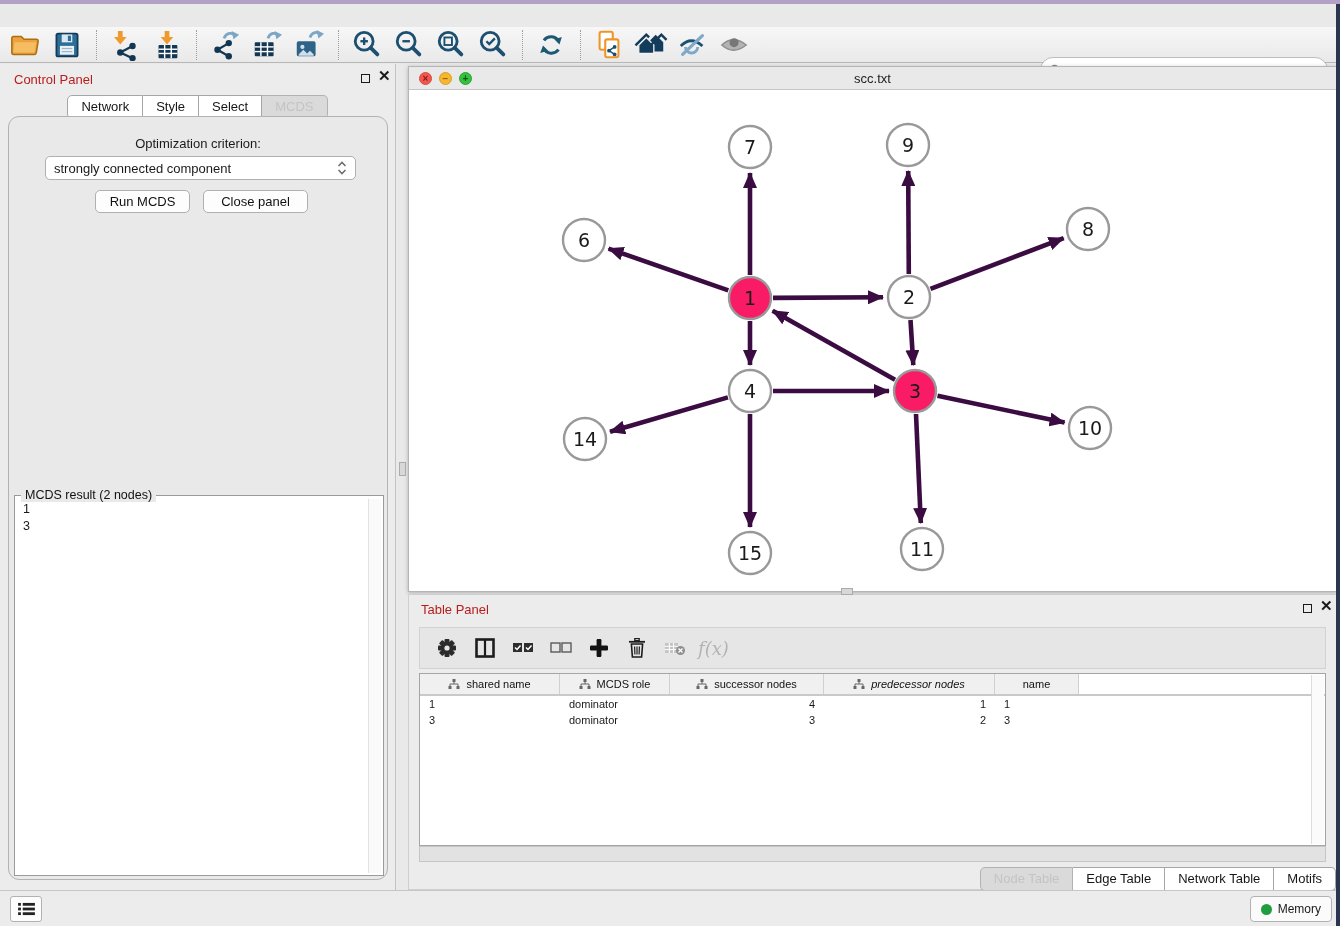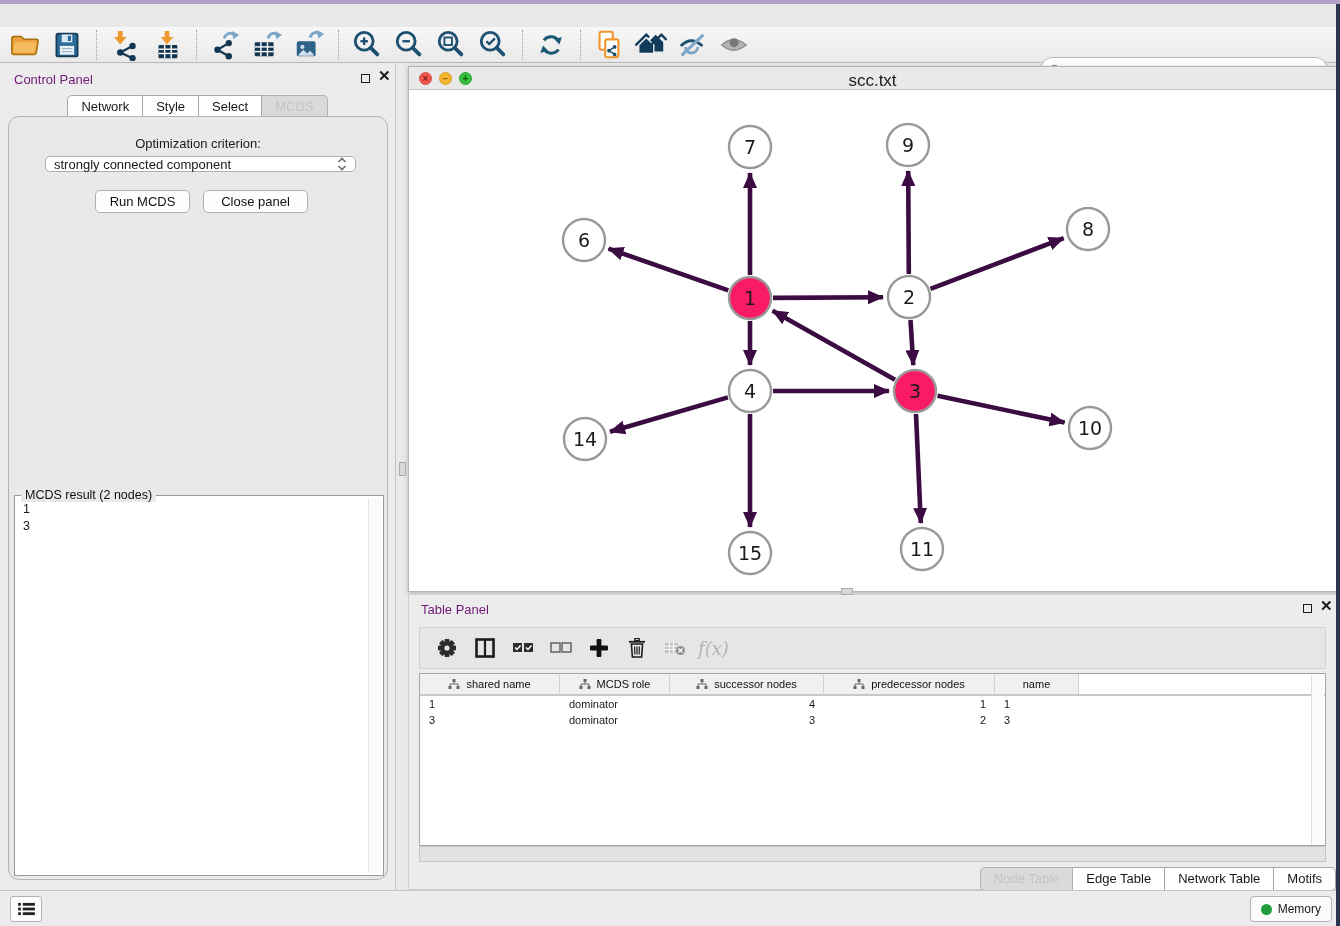--- a/index.html
+++ b/index.html
@@ -13,47 +13,47 @@
   .tl-dot{position:absolute;top:9px;width:12px;height:12px;border-radius:50%;background:#cfcfcf;border:1px solid #b9b9b9;box-sizing:border-box;}
   #win-title{position:absolute;left:0;right:0;top:6px;text-align:center;font-size:13px;color:#9b9b9b;}
   #toolbar{left:0;top:27px;width:1340px;height:36px;background:linear-gradient(#f7f7f7,#e9e9e9);
            border-bottom:1px solid #b7b7b7;display:flex;align-items:center;padding-left:8px;box-sizing:border-box;}
   .tbi{width:34px;height:34px;display:flex;align-items:center;justify-content:center;margin-right:8px;flex:0 0 auto;}
   .tbsep{width:1px;height:30px;border-left:1px dotted #9e9e9e;margin:0 10px 0 4px;flex:0 0 auto;}
   #search-box{position:absolute;right:12px;top:30px;width:288px;height:26px;background:#fff;border:1px solid #bdbdbd;
               border-radius:13px;display:flex;align-items:center;padding:0 8px;box-sizing:border-box;}
   #search-box input{border:none;outline:none;flex:1;font-size:12px;margin-left:6px;font-family:"Liberation Sans",sans-serif;background:transparent;}
   
-  .panel-title{font-size:13px;color:#701a75;}
+  .panel-title{font-size:13px;color:#b91c1c;}
   .float-icon{display:inline-block;width:9px;height:9px;border:1.6px solid #1a1a1a;box-sizing:border-box;}
   .close-icon{font-size:15px;font-weight:bold;color:#1a1a1a;line-height:9px;}
   .tabset{display:flex;}
   .tab{background:#fff;border:1px solid #a6a6a6;border-left:none;padding:3px 13px 4px;font-size:13px;color:#161616;white-space:nowrap;}
   .tab:first-child{border-left:1px solid #a6a6a6;border-radius:5px 0 0 5px;}
   .tab:last-child{border-radius:0 5px 5px 0;}
   .tab.active{background:#dadada;color:#c4c4c4;border-color:#b2b2b2;}
   .btn{background:#fdfdfd;border:1px solid #b0b0b0;border-radius:5px;font-size:13px;color:#111;
        display:flex;align-items:center;justify-content:center;box-sizing:border-box;}
   
   #control-panel{left:0;top:64px;width:396px;height:826px;background:#ececec;border-right:1px solid #c2c2c2;box-sizing:border-box;}
   #cp-content{position:absolute;left:8px;top:52px;width:380px;height:764px;background:#e9e9e9;
               border:1px solid #b3b3b3;border-radius:11px;box-sizing:border-box;}
-  #criterion-select{position:absolute;left:36px;top:39px;width:311px;height:16px;background:#fff;border:1px solid #b0b0b0;
+  #criterion-select{position:absolute;left:36px;top:39px;width:311px;height:24px;background:#fff;border:1px solid #b0b0b0;
                     border-radius:5px;display:flex;align-items:center;padding:0 8px;box-sizing:border-box;font-size:13px;}
   #mcds-fieldset{position:absolute;left:5px;top:378px;width:370px;height:381px;border:1px solid #9a9a9a;background:#fff;box-sizing:border-box;}
   #mcds-legend{position:absolute;left:6px;top:-8px;background:#e9e9e9;padding:0 4px;font-size:12.5px;color:#111;}
   #mcds-list{position:absolute;left:2px;top:3px;right:16px;bottom:2px;font-size:12.5px;line-height:17px;padding:2px 6px;}
   #mcds-scroll{position:absolute;right:2px;top:3px;width:12px;bottom:2px;background:#fafafa;border-left:1px solid #e2e2e2;}
   
   #network-window{left:408px;top:66px;width:929px;height:526px;background:#fff;border:1px solid #b5b5b5;
                   box-shadow:0 1px 4px rgba(0,0,0,.25);box-sizing:border-box;}
   #nw-titlebar{position:absolute;left:0;top:0;right:0;height:22px;background:#e9e9e9;border-bottom:1px solid #c6c6c6;}
   .nw-dot{position:absolute;top:4.5px;width:13px;height:13px;border-radius:50%;box-sizing:border-box;
           font-size:10px;font-weight:bold;text-align:center;line-height:12px;}
-  #nw-title{position:absolute;left:0;right:0;top:4px;text-align:center;font-size:17px;color:#222;}
+  #nw-title{position:absolute;left:0;right:0;top:4px;text-align:center;font-size:13px;color:#222;}
   #graph-svg{position:absolute;left:0;top:22px;}
   .grip{background:#d8d8d8;border:1px solid #ababab;box-sizing:border-box;z-index:30;}
   
   #table-panel{left:408px;top:594px;width:929px;height:296px;background:#ececec;border:1px solid #cfcfcf;box-sizing:border-box;}
   #tp-toolbar{position:absolute;left:10px;top:32px;width:907px;height:42px;background:#e6e6e6;border:1px solid #d2d2d2;
               display:flex;align-items:center;padding-left:12px;box-sizing:border-box;}
   .tpi{width:30px;height:30px;display:flex;align-items:center;justify-content:center;margin-right:8px;}
   #fx-label{font-size:18px;font-style:italic;font-family:"DejaVu Serif",serif;color:#b3b3b3;}
   #data-table{position:absolute;left:10px;top:78px;width:907px;height:173px;background:#fff;border:1px solid #a5a5a5;box-sizing:border-box;}
   #table-header{display:flex;height:20px;border-bottom:2px solid #c9c9c9;}
@@ -454,21 +454,21 @@
             <svg class="th-icon" width="12" height="11" viewBox="0 0 12 11">
               <g fill="#666">
                 <rect x="4.5" y="0" width="3" height="3"></rect>
                 <rect x="0.5" y="7" width="3" height="3"></rect>
                 <rect x="8.5" y="7" width="3" height="3"></rect>
               </g>
               <path d="M6 3v2M2 7V5h8v2" fill="none" stroke="#666" stroke-width="1"></path>
             </svg>
             <span>successor nodes</span>
           </div>
-          <div class="th" style="width: 171px;">
+          <div class="th" style="width: 171px; font-style: italic;">
             <svg class="th-icon" width="12" height="11" viewBox="0 0 12 11">
               <g fill="#666">
                 <rect x="4.5" y="0" width="3" height="3"></rect>
                 <rect x="0.5" y="7" width="3" height="3"></rect>
                 <rect x="8.5" y="7" width="3" height="3"></rect>
               </g>
               <path d="M6 3v2M2 7V5h8v2" fill="none" stroke="#666" stroke-width="1"></path>
             </svg>
             <span>predecessor nodes</span>
           </div>

